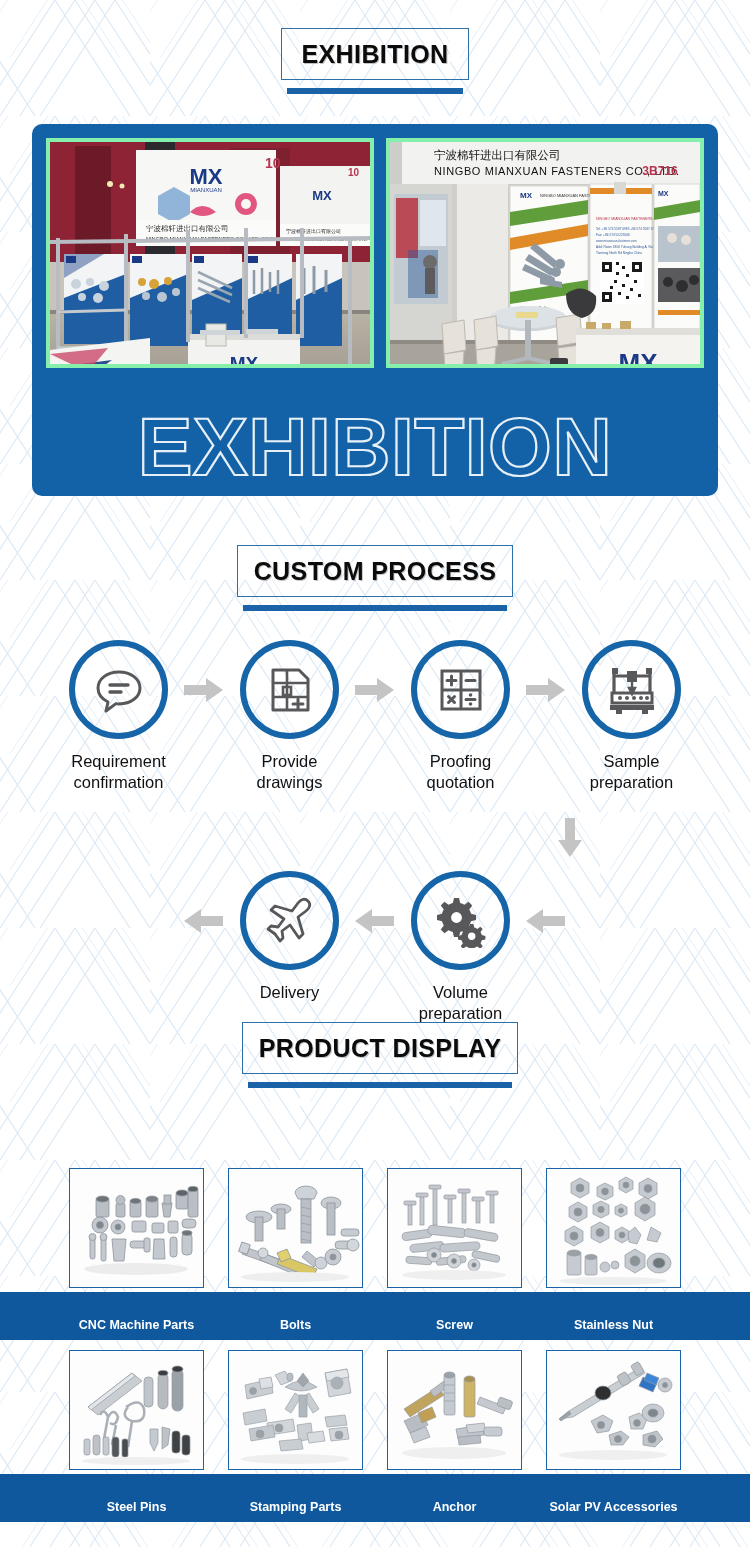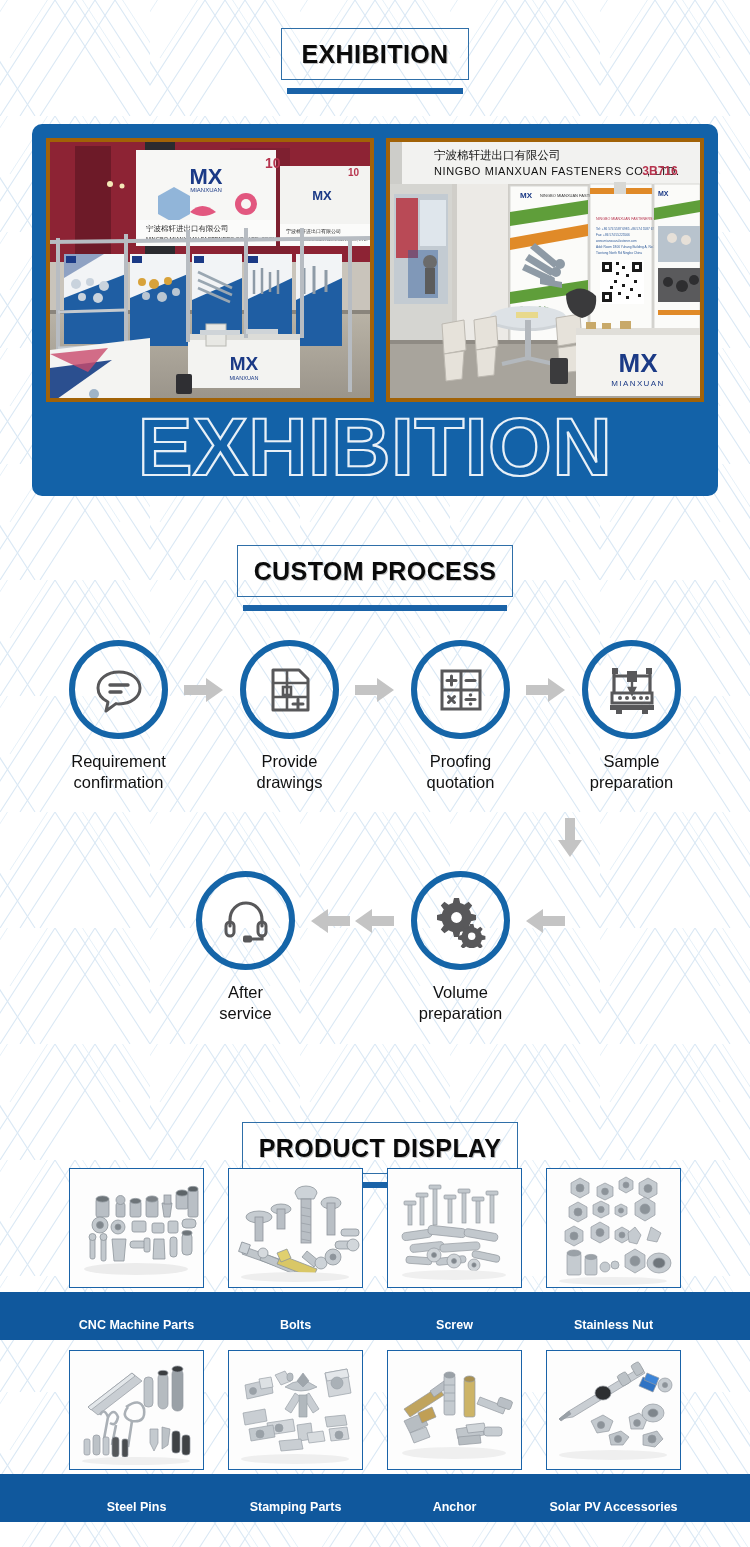--- a/index.html
+++ b/index.html
@@ -46,22 +46,22 @@
     width:686px; height:372px;
     background:#1362a8;
     border-radius:10px;
     z-index:2;
   }
   .exh-photos{
     position:absolute; left:14px; top:14px;
     display:flex; gap:12px;
   }
   .photo-frame{
-    background:#a16207; padding:4px;
-    width:328px; height:264px;
+    background:#86efac; padding:4px;
+    width:328px; height:230px;
   }
   .photo-frame.second{ width:318px; }
   .photo-inner{ width:100%; height:100%; overflow:hidden; position:relative; }
 
   .exh-word{
     position:absolute; left:0; right:0; bottom:2px;
     height:92px;
     display:flex; align-items:center; justify-content:center;
   }
   .exh-word svg{ display:block; }
@@ -522,42 +522,38 @@
   <div class="down-arrow-wrap">
     <div class="shift">
       <svg width="28" height="40" viewBox="0 0 28 40">
         <path d="M9,0 L19,0 L19,22 L26,22 L14,39 L2,22 L9,22 Z" fill="#c4c4c4"></path>
       </svg>
     </div>
   </div>
 
   <div class="proc-row" style="margin-top:78px;">
 
-    <div class="proc-item">
-      <div class="proc-circle">
-        <svg width="50" height="50" viewBox="0 0 50 50">
-          <path d="M9,30 L9,24 C9,14 16,7 25,7 C34,7 41,14 41,24 L41,30" fill="none" stroke="#58585a" stroke-width="3.2" stroke-linecap="round"></path>
-          <rect x="5" y="26" width="8" height="14" rx="4" fill="none" stroke="#58585a" stroke-width="3"></rect>
-          <rect x="37" y="26" width="8" height="14" rx="4" fill="none" stroke="#58585a" stroke-width="3"></rect>
-          <path d="M41,40 L41,43 L30,43" stroke="#58585a" stroke-width="3.2" fill="none" stroke-linecap="round"></path>
-          <rect x="22" y="39.5" width="9" height="7" rx="2" fill="#58585a"></rect>
-        </svg>
-      </div>
-      <div class="proc-label">
-        <div>After</div>
-        <div>service</div>
-      </div>
-    </div>
 
     <div class="proc-arrow">
       <svg width="40" height="28" viewBox="0 0 40 28">
         <path d="M39,9 L17,9 L17,2 L0,14 L17,26 L17,19 L39,19 Z" fill="#c4c4c4"></path>
       </svg>
     </div>
 
+    <div class="proc-item">
+      <div class="proc-circle">
+        <svg width="52" height="52" viewBox="0 0 52 52">
+          <path d="M44,6 C41,3 37,4 34,8 L28,16 L11,11 L7,15 L20,24 L14,32 L7,31 L4,34 L11,39 L16,46 L19,43 L18,36 L26,30 L35,43 L39,39 L34,22 L42,16 C46,13 47,9 44,6 Z" fill="none" stroke="#58585a" stroke-width="2.8" stroke-linejoin="round"></path>
+        </svg>
+      </div>
+      <div class="proc-label">
+        <div>Delivery</div>
+        <div></div>
+      </div>
+    </div>
 
     <div class="proc-arrow">
       <svg width="40" height="28" viewBox="0 0 40 28">
         <path d="M39,9 L17,9 L17,2 L0,14 L17,26 L17,19 L39,19 Z" fill="#c4c4c4"></path>
       </svg>
     </div>
 
     <div class="proc-item">
       <div class="proc-circle">
         <svg width="54" height="54" viewBox="0 0 54 54">
@@ -575,21 +571,21 @@
 
     <div class="proc-arrow">
       <svg width="40" height="28" viewBox="0 0 40 28">
         <path d="M39,9 L17,9 L17,2 L0,14 L17,26 L17,19 L39,19 Z" fill="#c4c4c4"></path>
       </svg>
     </div>
 
   </div>
 </div>
 
-<div class="sec-head" style="top:1122px;padding-left:10px;">
+<div class="sec-head" style="top:1022px;padding-left:10px;">
   <div class="box" style="width:276px;">
     <span>PRODUCT DISPLAY</span>
   </div>
   <div class="rule" style="width:264px;"></div>
 </div>
 
 <div id="product-display">
 
   <div class="prod-row">
     <div class="prod-bar"></div>

